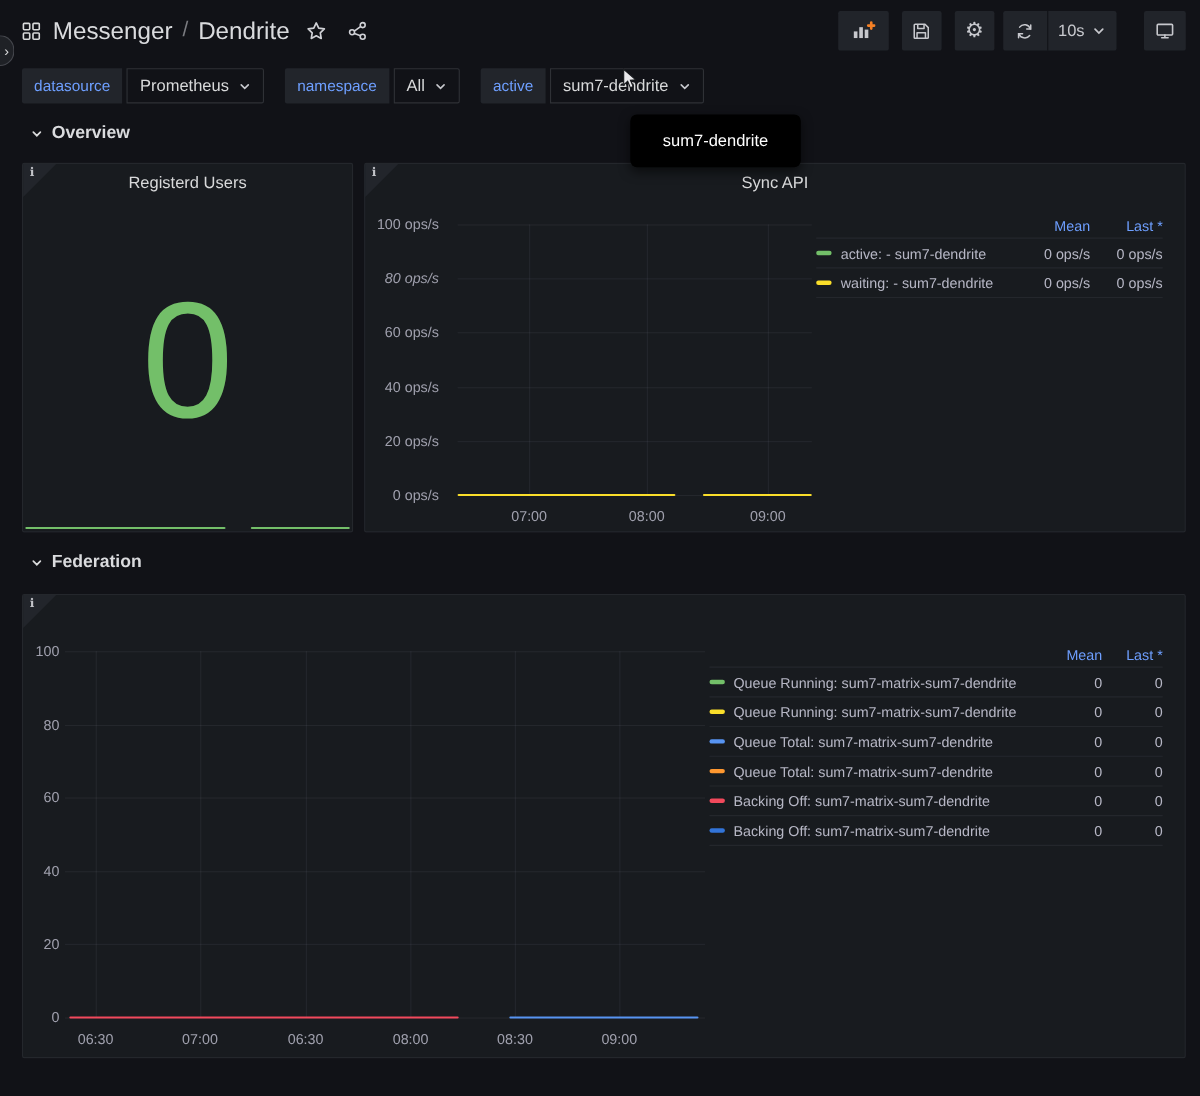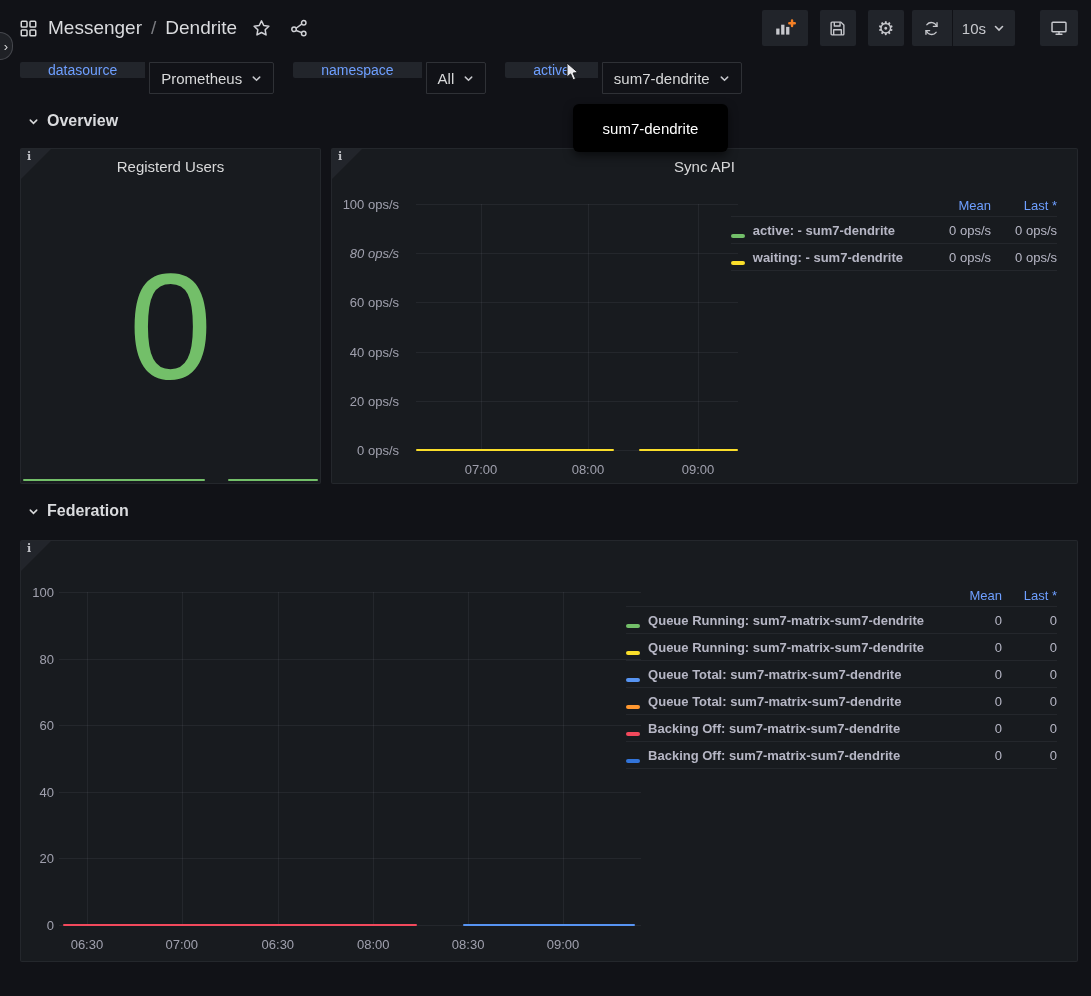--- a/index.html
+++ b/index.html
@@ -15,21 +15,21 @@
   
   .nav { position:absolute; top:0; left:0; right:0; height:56px; }
   .sidebar-expand {
     position:absolute; left:0; top:32px; width:13px; height:28px;
     background:#1f2126; border:1px solid #45474d; border-left:none;
     border-radius:0 14px 14px 0; color:#d8d9da; font-size:13px;
     display:flex; align-items:center; justify-content:center; z-index:20; cursor:pointer;
   }
   .breadcrumb { position:absolute; left:20px; top:0; height:56px; display:flex; align-items:center; }
   .crumb-icon { color:#d8d9da; margin-right:11px; }
-  .crumb-folder, .crumb-name { font-size:19px; color:#dadbde; }
+  .crumb-folder, .crumb-name { font-size:22px; color:#dadbde; }
   .crumb-sep { font-size:19px; color:#7b7c81; margin:0 9px; }
   .nav-iconbtn { color:#d0d1d6; background:none; border:none; cursor:pointer; padding:0; }
   .star-btn { margin-left:15px; }
   .share-btn { margin-left:19px; }
 
   .toolbar { position:absolute; right:13px; top:10px; height:36px; display:flex; align-items:stretch; }
   .tb-btn {
     background:#21242a; border:none; border-radius:2px; color:#c7c8cd;
     display:flex; align-items:center; justify-content:center; cursor:pointer;
   }
@@ -47,21 +47,21 @@
   .zoomout-seg { width:40px; justify-content:center; }
   .refresh-seg { width:40px; justify-content:center; }
   .interval-seg { padding:0 10px 0 9px; }
   .interval-label { font-size:15px; margin-right:7px; }
   .btn-tv { width:38px; }
 
   
   .var-row { position:absolute; left:20px; top:62px; display:flex; }
   .var-group { display:flex; margin-right:19px; }
   .var-label {
-    height:16px; display:flex; align-items:center; padding:0 28px;
+    height:32px; display:flex; align-items:center; padding:0 11px;
     background:#22252b; color:#6e9fff; font-size:14px; font-weight:500;
     border-radius:2px 0 0 2px; margin-right:4px;
   }
   .var-select {
     height:32px; display:flex; align-items:center; padding:0 11px;
     border:1px solid #2f3136; border-radius:0 2px 2px 0; cursor:pointer;
     color:#d8d9da; font-size:15px; background:transparent;
   }
   .var-select .chev { margin-left:9px; color:#c7c8cd; }
 
@@ -134,21 +134,21 @@
   .series-line { position:absolute; height:2px; border-radius:1px; }
 
   .legend { position:absolute; font-size:13px; z-index:3; }
   #panel-sync .legend { right:20px; top:46px; --lg-cols:auto 70px 66px; }
   #panel-fed  .legend { right:20px; top:44px; --lg-cols:auto 60px 55px; }
   .legend-row {
     display:grid; grid-template-columns:var(--lg-cols); align-items:center;
     height:27px; border-bottom:1px solid rgba(204,204,220,0.07);
   }
   .legend-head { height:22px; }
-  .lg-name { display:flex; align-items:flex-end; padding-right:18px; color:rgba(204,204,220,0.88); white-space:nowrap; cursor:pointer;font-weight:bold; }
+  .lg-name { display:flex; align-items:center; padding-right:18px; color:rgba(204,204,220,0.88); white-space:nowrap; cursor:pointer; }
   .lg-mark { width:14px; height:4px; border-radius:2px; flex:none; margin-right:8px; }
   .lg-val { text-align:right; color:rgba(204,204,220,0.88); white-space:nowrap; }
   .lg-col { color:#6e9fff; font-weight:500; cursor:pointer; }
 </style>
 </head>
 <body>
 
 <div class="nav">
   <div class="sidebar-expand">›</div>
 

